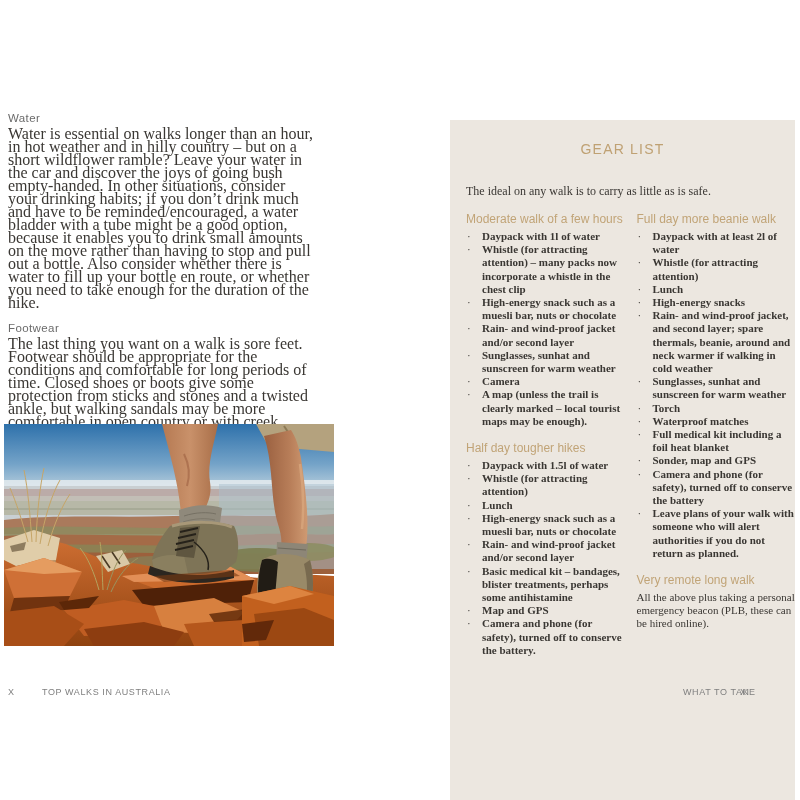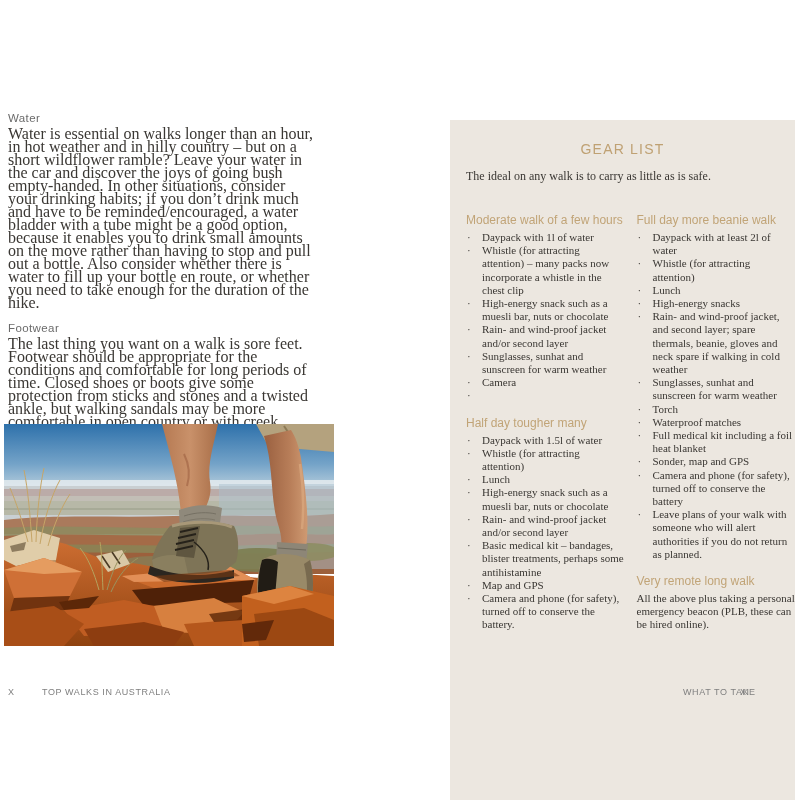--- a/index.html
+++ b/index.html
@@ -37,32 +37,32 @@
   
   .gear-box{
     position:absolute;left:450px;top:120px;width:345px;height:686px;
     background:#ece7e0;box-sizing:border-box;
   }
   .gear-title{
     font-family:"Liberation Sans", sans-serif;font-weight:400;
     font-size:14px;letter-spacing:1.2px;color:#bfa173;text-align:center;
     margin:21px 0 0 0;
   }
-  .gear-intro{font-size:12px;color:#3a3733;margin:12px 14px 0 16px;}
-  .gear-cols{display:flex;margin:29px 0 0 16px;}
+  .gear-intro{font-size:12px;color:#3a3733;margin:27px 14px 0 16px;}
+  .gear-cols{display:flex;margin:13px 0 0 16px;}
   .gear-col{width:159px;}
   .gear-col + .gear-col{margin-left:12px;}
   .gl-section{margin:0 0 13px 0;}
   .gl-heading{
     font-family:"Liberation Sans", sans-serif;font-weight:400;font-size:12px;
     color:#c1a477;margin:0 0 4px 0;white-space:nowrap;
   }
   .gl-item{display:flex;font-size:11px;line-height:13.2px;color:#3a3733;}
   .gl-bullet{width:15px;flex:0 0 15px;padding-left:1px;}
-  .gl-text{flex:1;}
+  .gl-text{flex:1;font-weight:bold;}
   .gl-paragraph{font-size:11px;line-height:13.2px;color:#3a3733;margin:0;}
 </style>
 </head>
 <body>
 
 <div class="spread">
 
   <div class="left-col">
     <section>
       <h3 class="sec-heading">Water</h3>
@@ -226,25 +226,26 @@
               <div class="gl-item">
                 <span class="gl-bullet">·</span>
                 <span class="gl-text">Sunglasses, sunhat and sunscreen for warm weather</span>
               </div>
               <div class="gl-item">
                 <span class="gl-bullet">·</span>
                 <span class="gl-text">Camera</span>
               </div>
               <div class="gl-item">
                 <span class="gl-bullet">·</span>
+                <span class="gl-text">A map (unless the trail is clearly marked – local tourist maps may be enough).</span>
               </div>
             </div>
         </div>
         <div class="gl-section">
-          <h4 class="gl-heading">Half day tougher many</h4>
+          <h4 class="gl-heading">Half day tougher hikes</h4>
           <div class="gl-items">
               <div class="gl-item">
                 <span class="gl-bullet">·</span>
                 <span class="gl-text">Daypack with 1.5l of water</span>
               </div>
               <div class="gl-item">
                 <span class="gl-bullet">·</span>
                 <span class="gl-text">Whistle (for attracting attention)</span>
               </div>
               <div class="gl-item">
@@ -289,21 +290,21 @@
               <div class="gl-item">
                 <span class="gl-bullet">·</span>
                 <span class="gl-text">Lunch</span>
               </div>
               <div class="gl-item">
                 <span class="gl-bullet">·</span>
                 <span class="gl-text">High-energy snacks</span>
               </div>
               <div class="gl-item">
                 <span class="gl-bullet">·</span>
-                <span class="gl-text">Rain- and wind-proof jacket, and second layer; spare thermals, beanie, gloves and neck spare if walking in cold weather</span>
+                <span class="gl-text">Rain- and wind-proof jacket, and second layer; spare thermals, beanie, around and neck warmer if walking in cold weather</span>
               </div>
               <div class="gl-item">
                 <span class="gl-bullet">·</span>
                 <span class="gl-text">Sunglasses, sunhat and sunscreen for warm weather</span>
               </div>
               <div class="gl-item">
                 <span class="gl-bullet">·</span>
                 <span class="gl-text">Torch</span>
               </div>
               <div class="gl-item">

